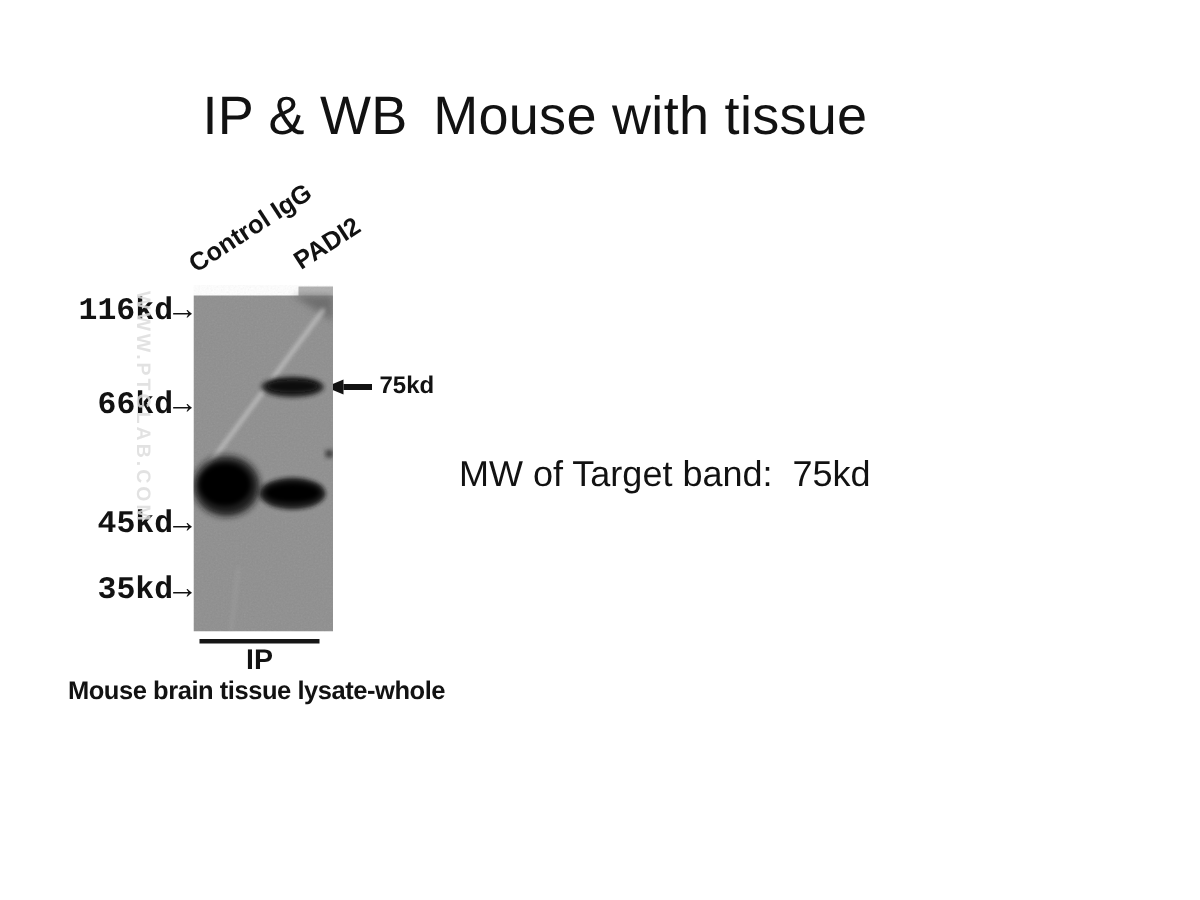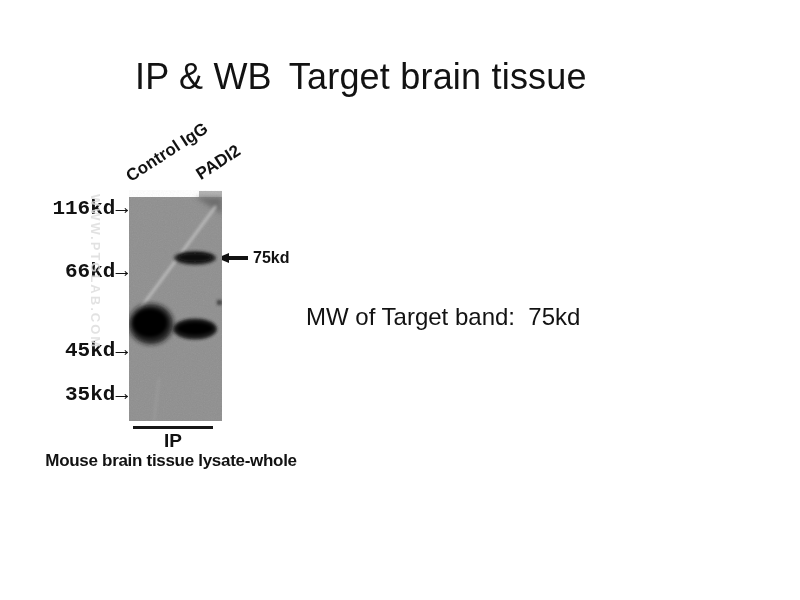--- a/index.html
+++ b/index.html
@@ -66,21 +66,21 @@
 
   
   .description{left:306px;top:300px;width:432px;font-size:24px;line-height:33px;}
   .description .just{text-align:justify;text-align-last:justify;}
   .description .last{white-space:pre;text-align:left;}
 </style>
 </head>
 <body>
 
 <div class="abs title">
-  <span>IP &amp; WB</span><span class="sample">Target brain tissue</span>
+  <span>IP &amp; WB</span><span class="sample">Mouse with tissue</span>
 </div>
 
 <div class="abs lane-label lane-1">Control IgG</div>
 <div class="abs lane-label lane-2">PADI2</div>
 
 <div class="abs mw mw-116">116kd→</div>
 <div class="abs mw mw-66">66kd→</div>
 <div class="abs mw mw-45">45kd→</div>
 <div class="abs mw mw-35">35kd→</div>
 

